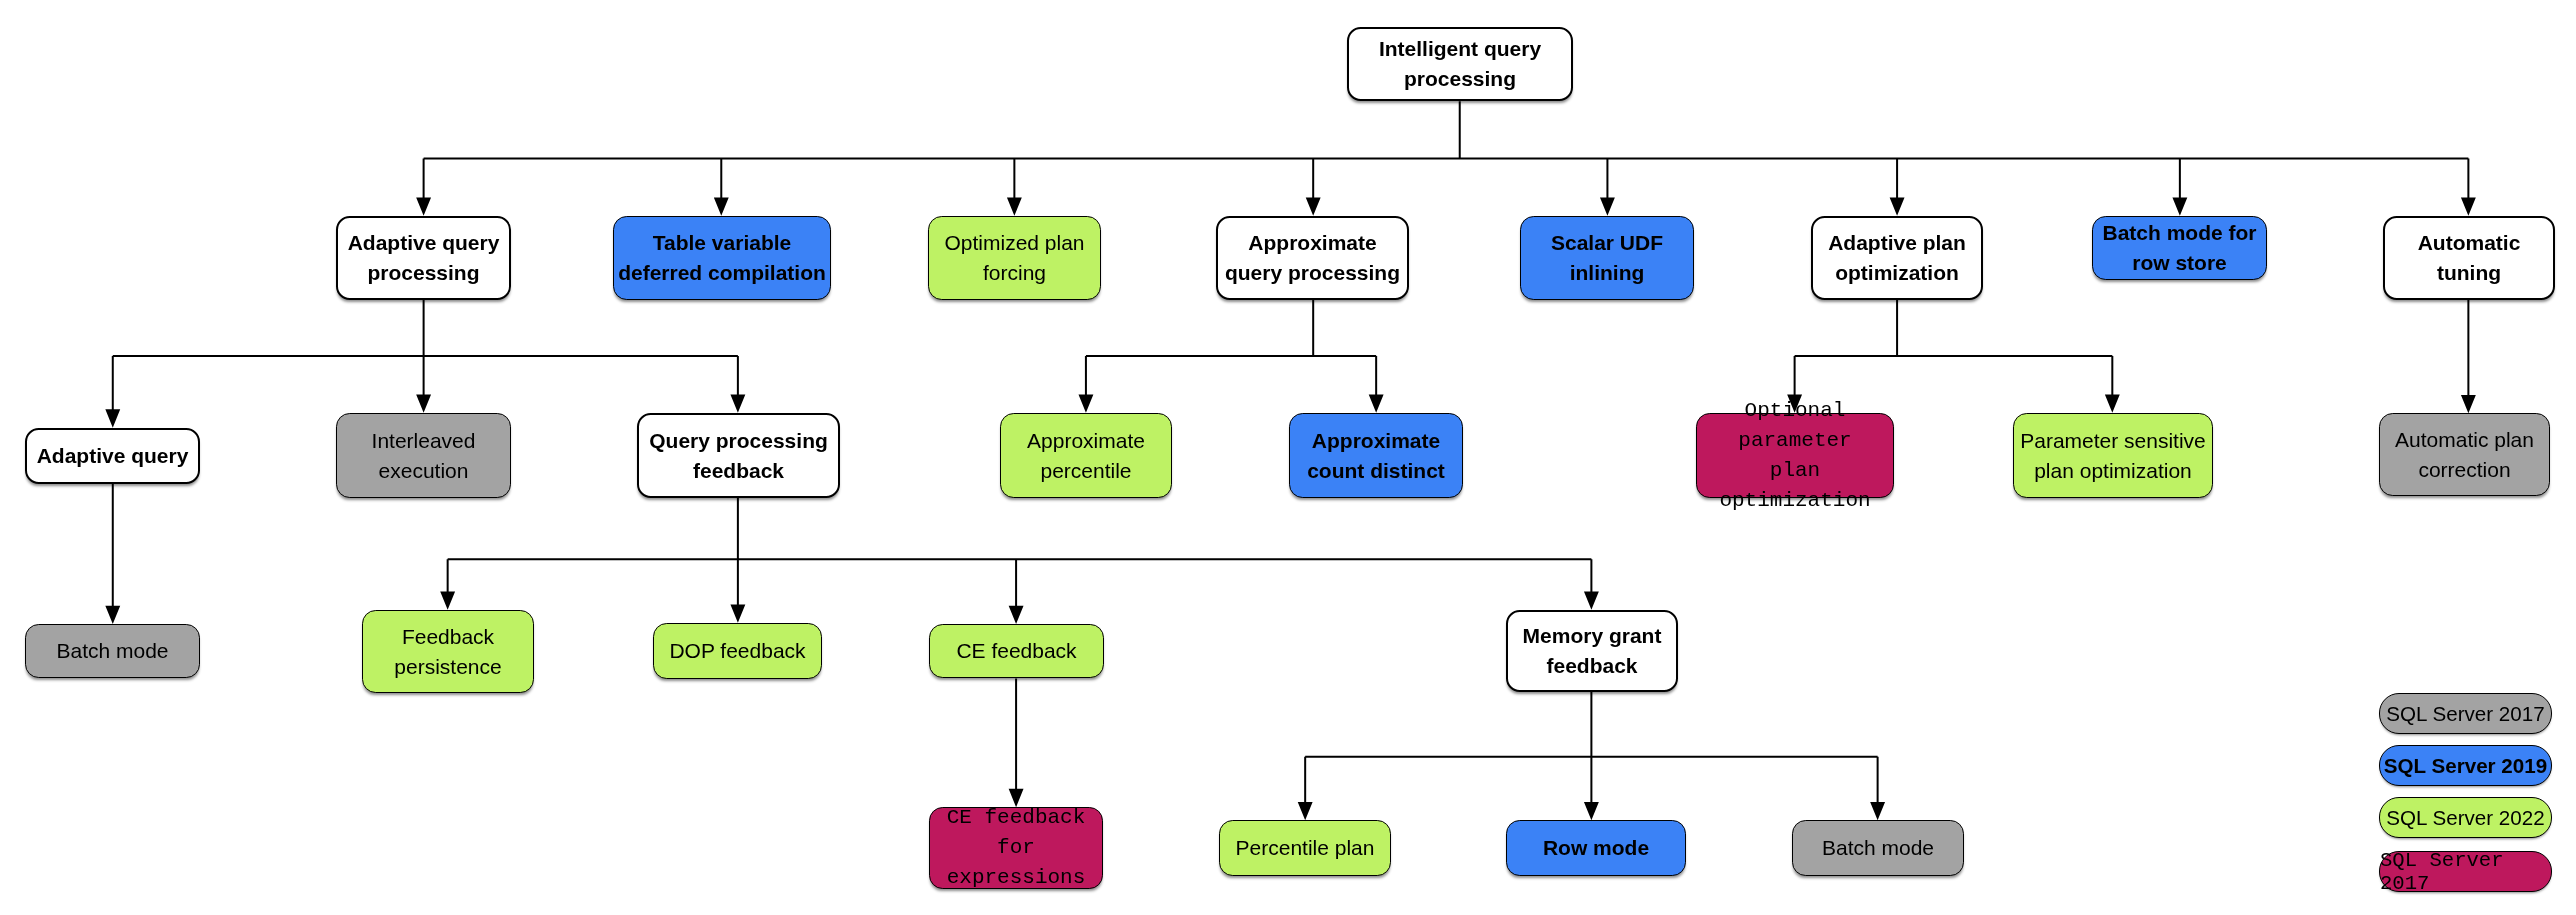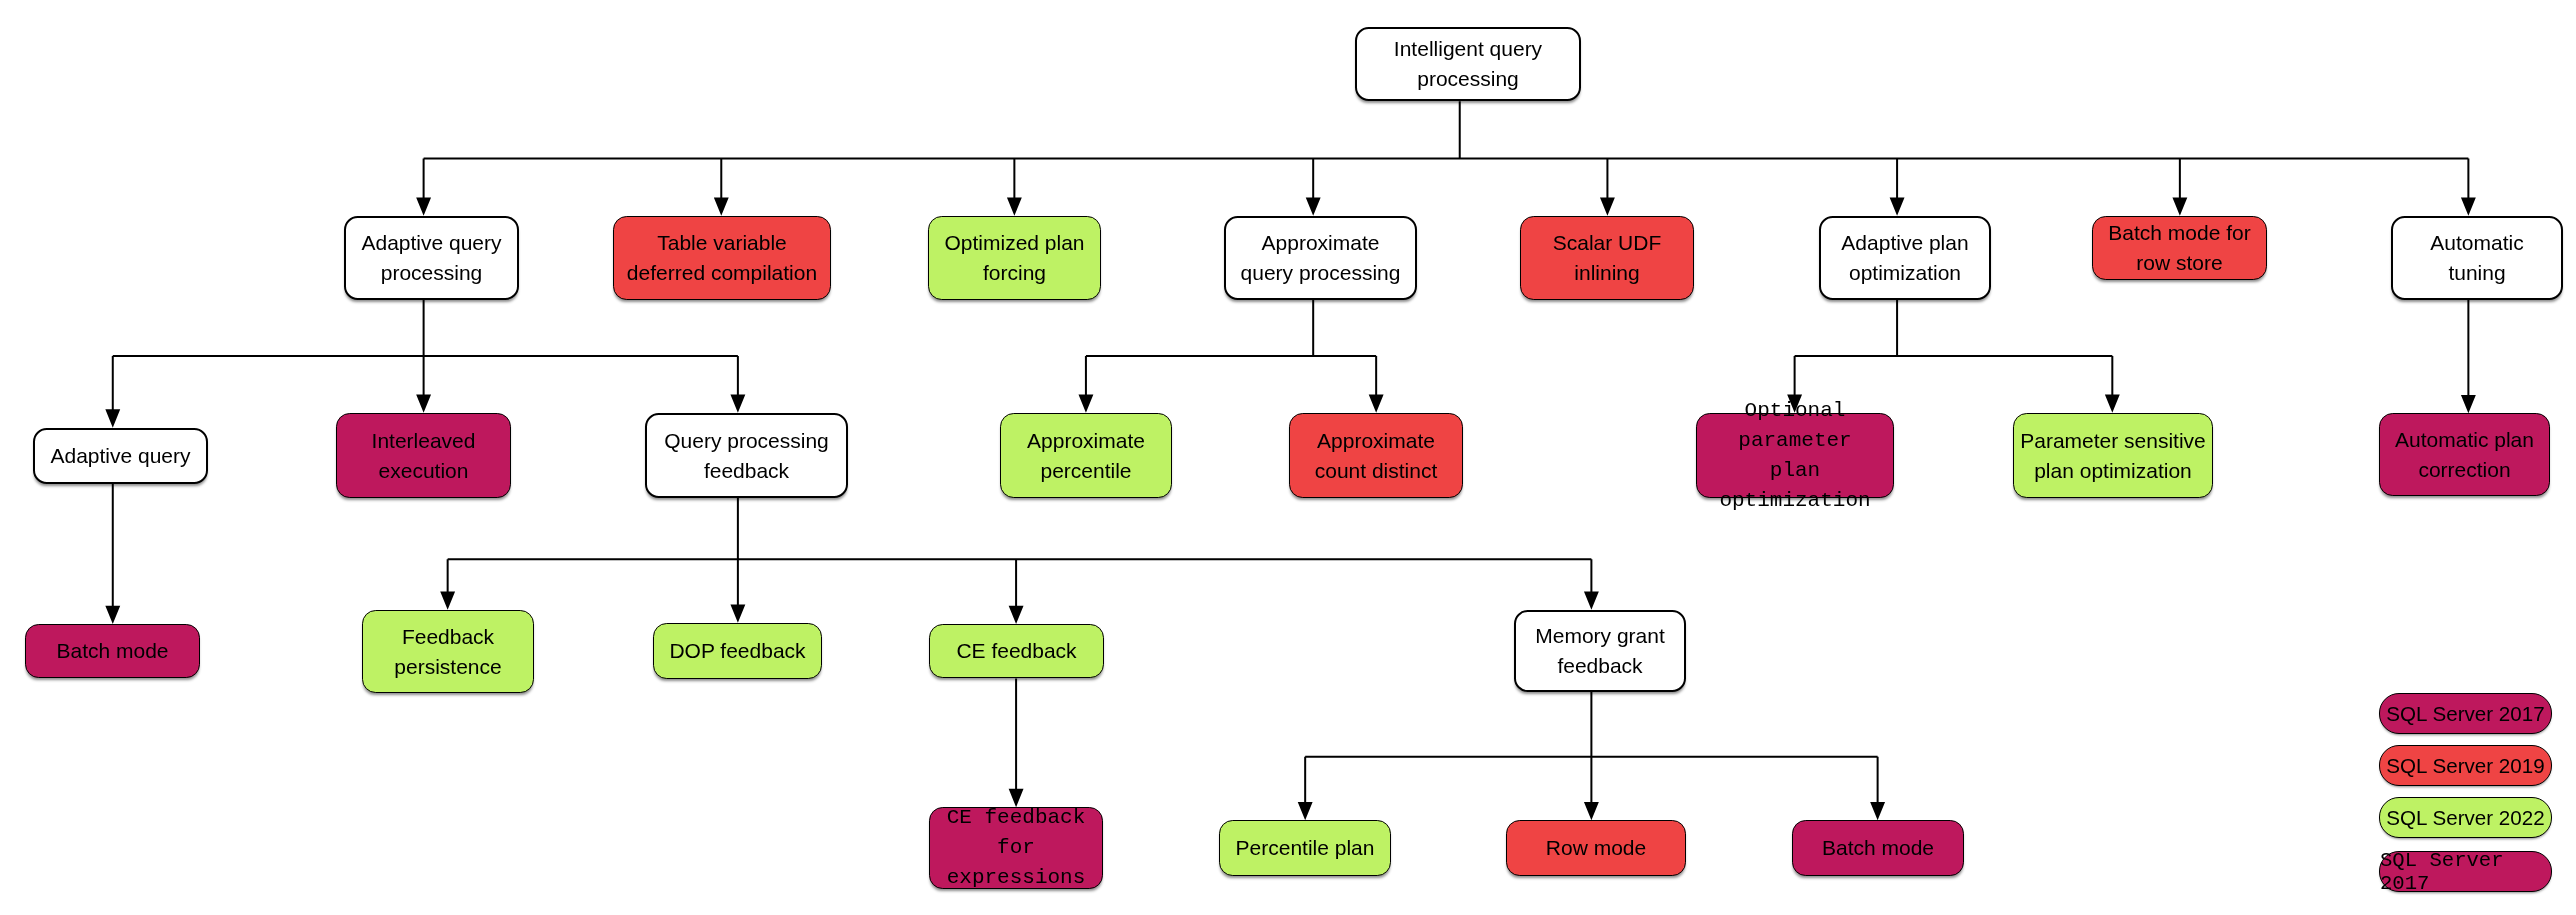--- a/index.html
+++ b/index.html
@@ -19,23 +19,23 @@
     display: flex; align-items: center; justify-content: center;
     text-align: center;
     background: #fff;
     border: 1.7px solid #000;
     border-radius: 13.7px;
     font-size: 21px; line-height: 30px; color: #000;
     box-sizing: border-box;
     box-shadow: 0 3.4px 2.9px -1.7px rgba(0,0,0,0.45);
   }
   .node span { white-space: pre-line; }
-  .cat { font-weight: normal; border-width: 2.3px; margin-left: 8px; }
-  .v2017 { background: #be185d; }
-  .v2019 { background: #ef4444; }
+  .cat { font-weight: bold; border-width: 2.3px; }
+  .v2017 { background: #a3a3a3; }
+  .v2019 { background: #3b82f6; font-weight: bold; }
   .v2022 { background: #bef264; }
   .v2025 { background: #be185d; font-family: Liberation Mono, monospace; }
 
   .legend-chip {
     position: absolute; z-index: 2;
     left: 2379px; width: 173px; height: 41px;
     border: 1.7px solid #000; border-radius: 20px;
     display: flex; align-items: center; justify-content: center;
     font-size: 20.6px; color: #000;
     box-sizing: border-box;

